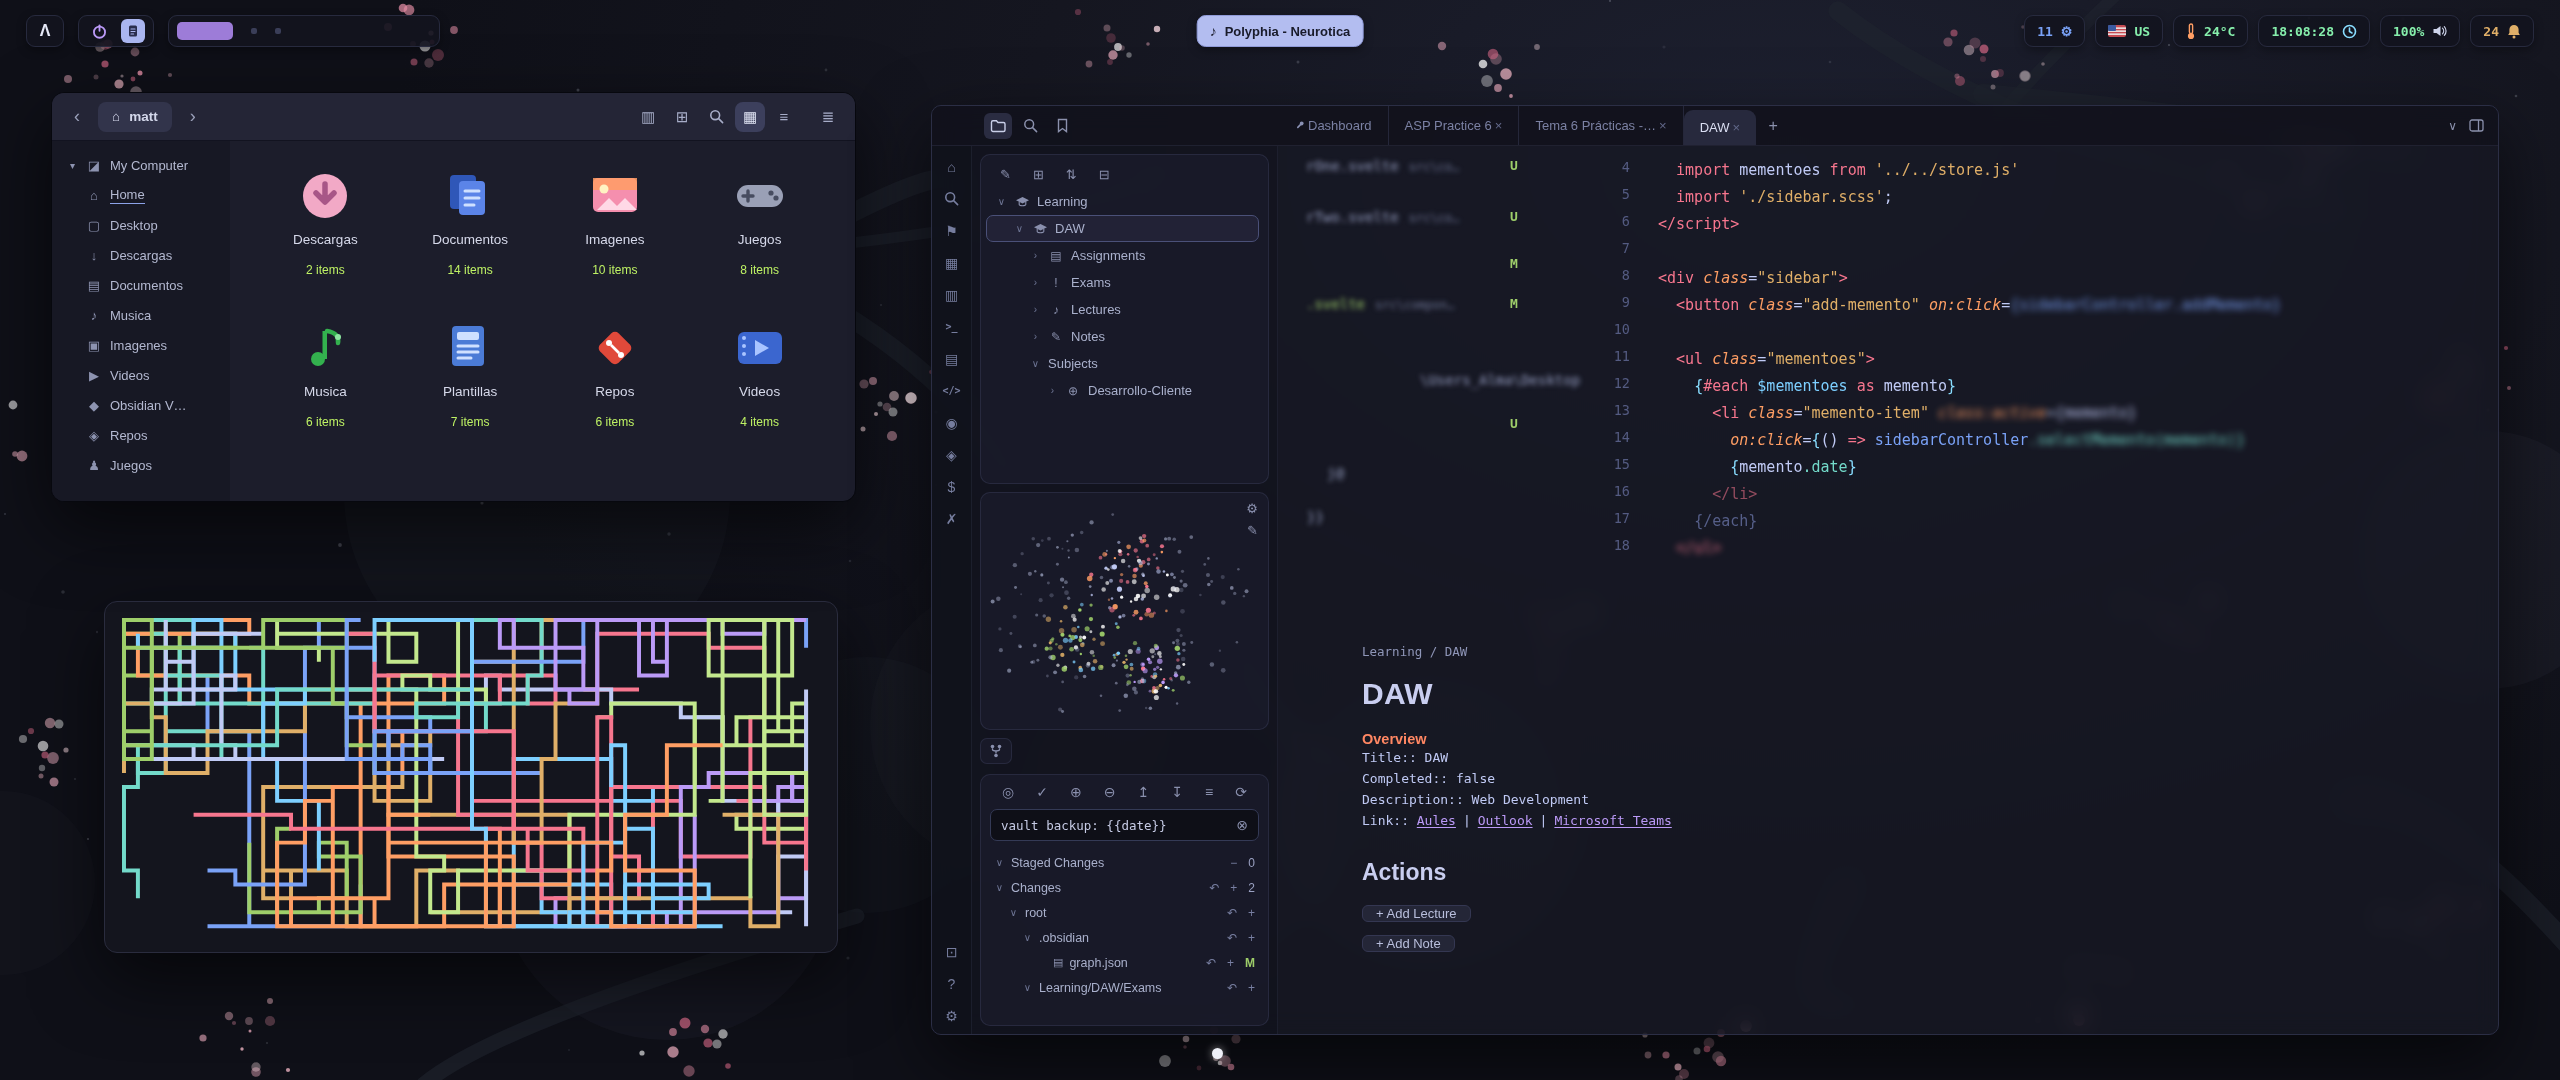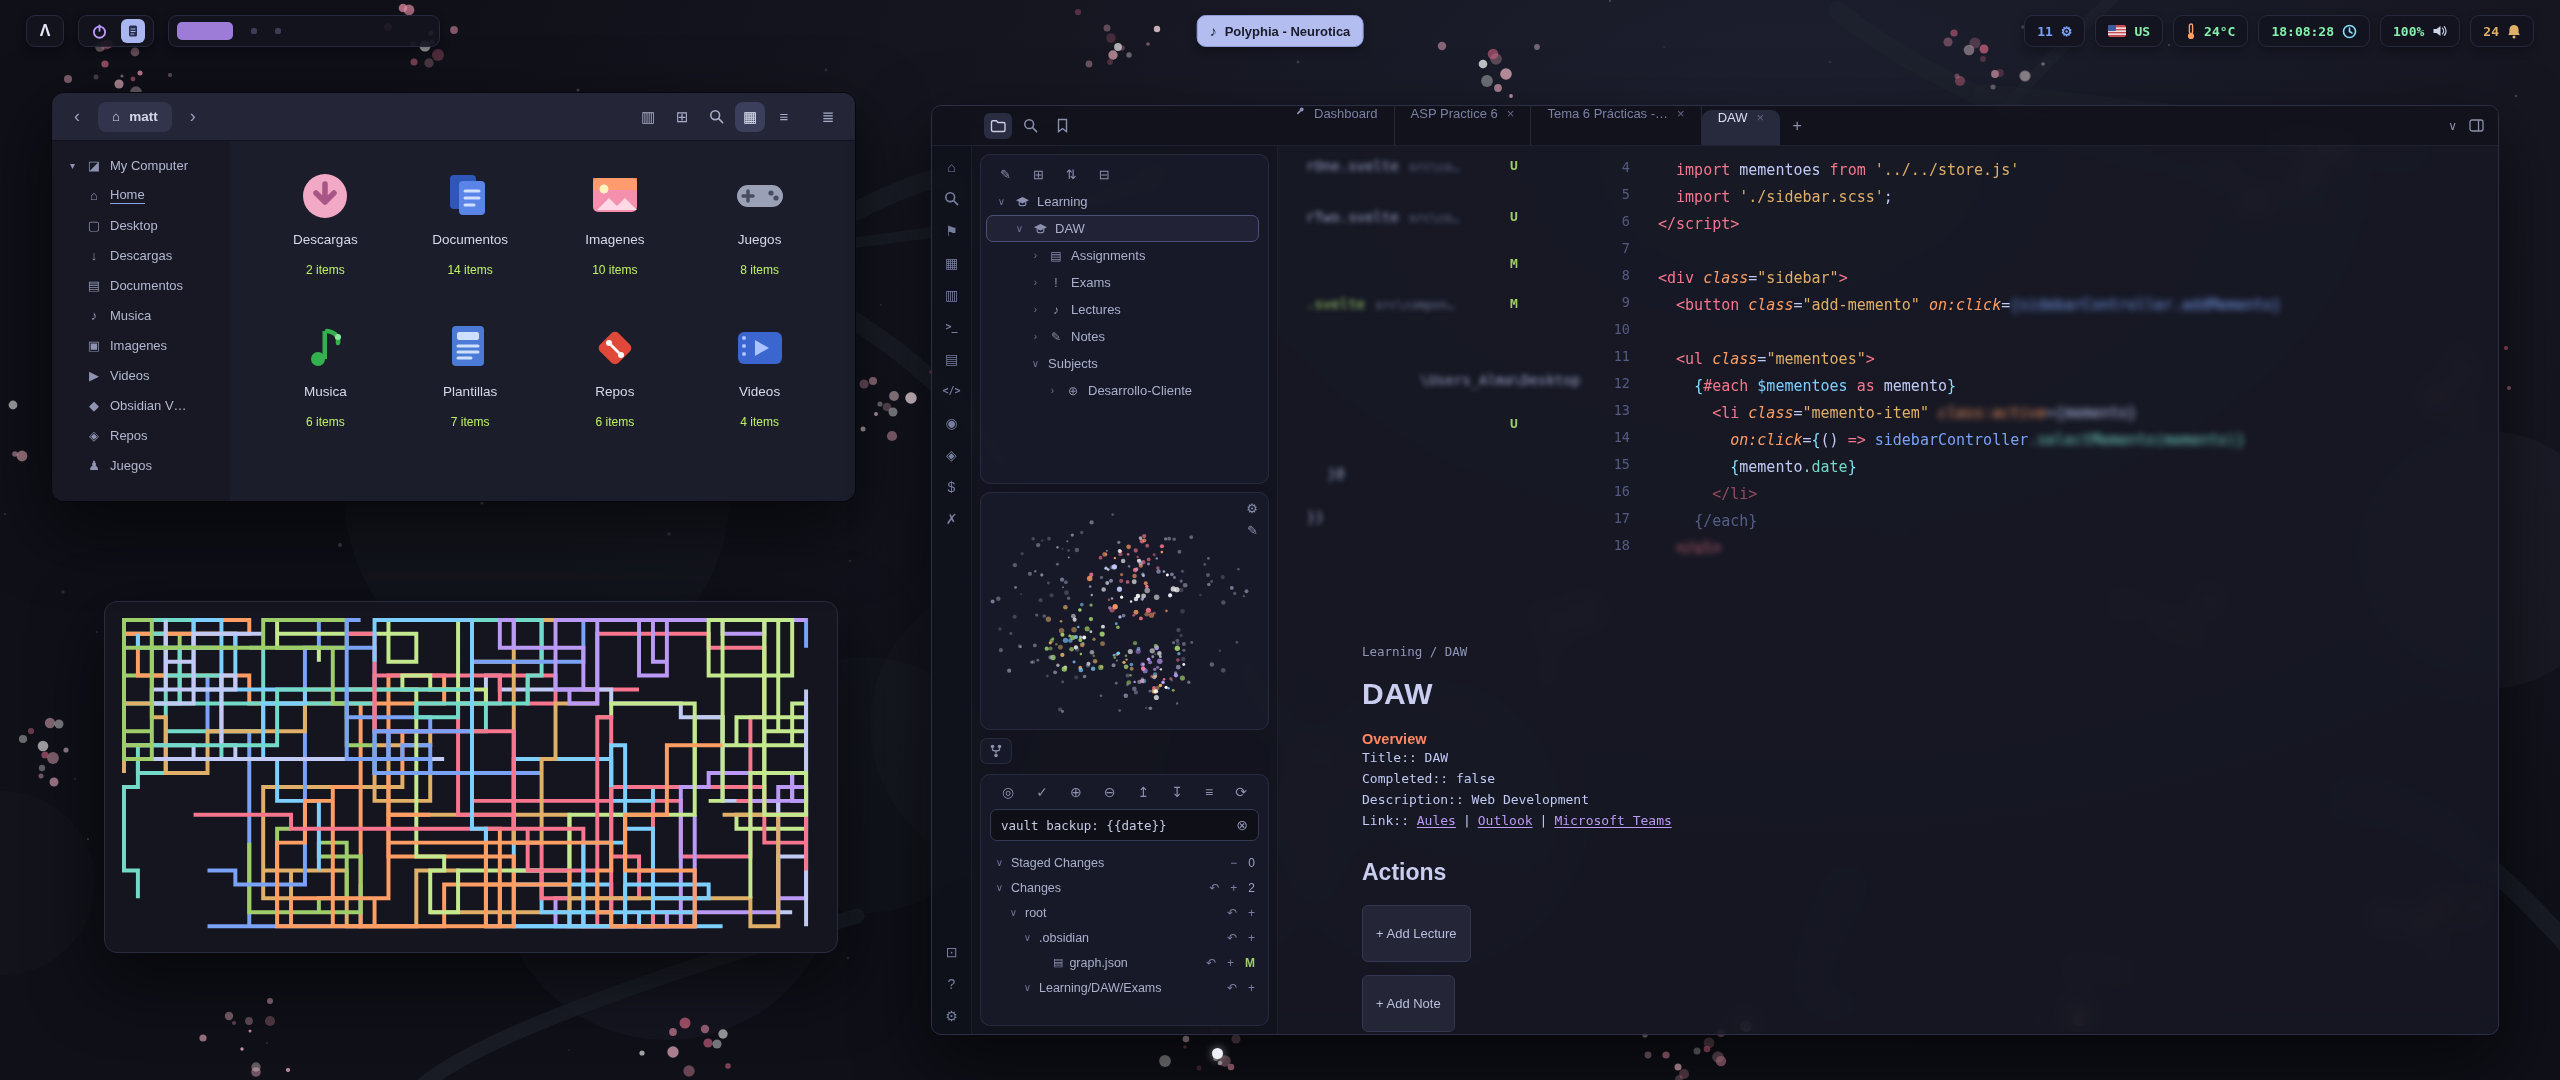--- a/index.html
+++ b/index.html
@@ -54,21 +54,21 @@
   #pipes-svg{width:100%;height:100%}
 
   
   #ob{left:931px;top:105px;width:1568px;height:930px;background:rgba(23,24,35,.80);backdrop-filter:blur(12px) saturate(1.15);border:1px solid #2b2e45;z-index:12;display:flex;flex-direction:column;border-radius:10px}
   .ob-top{height:40px;display:flex;align-items:stretch;background:rgba(14,15,23,.55);border-bottom:1px solid rgba(43,46,66,.55);flex:none}
   .ob-corner{width:40px;flex:none}
   .ob-sidehead{width:306px;flex:none;display:flex;align-items:center;gap:4px;padding-left:12px}
   .sh-ic{width:28px;height:26px;border-radius:6px;display:flex;align-items:center;justify-content:center;color:#8b91ad}
   .sh-ic.active{background:rgba(84,90,130,.38);color:#c9cfe8}
   .ob-tabs{flex:1;display:flex;align-items:stretch;min-width:0}
-  .tab{display:flex;align-items:flex-start;gap:9px;padding:0 16px;color:#7b81a3;font-size:13px;border-right:1px solid rgba(62,66,96,.45);white-space:nowrap}
+  .tab{display:flex;align-items:center;gap:3px;padding:0 16px;color:#7b81a3;font-size:13px;border-right:1px solid rgba(62,66,96,.45);white-space:nowrap}
   .tab .tx{color:#62688a;font-size:13px}
   .tab.active{background:rgba(56,60,88,.55);color:#dbdff3;border-radius:9px 9px 0 0;border-right:none;margin-top:4px}
   .tab-plus{width:34px;display:flex;align-items:center;justify-content:center;color:#8b91ad;font-size:16px}
   .ob-topright{margin-left:auto;display:flex;align-items:center;gap:12px;padding-right:14px;color:#8b91ad}
   .tbic{font-size:12px}
   .ob-body{flex:1;display:flex;min-height:0}
   #ob-ribbon{width:40px;flex:none;display:flex;flex-direction:column;align-items:center;padding:12px 0 10px;gap:15px;background:rgba(12,13,20,.45);border-right:1px solid rgba(40,43,62,.5)}
   .rb{color:#767d9e;font-size:14px;height:17px;display:flex;align-items:center;justify-content:center}
   .rb.mono{font-family:"DejaVu Sans Mono",monospace;font-size:10px;font-weight:700}
   .rb-spacer{flex:1}
@@ -127,21 +127,21 @@
   
   .note{position:absolute;left:84px;top:498px;width:820px}
   .crumb{font-family:"DejaVu Sans Mono",monospace;font-size:12.5px;color:#8f96b8}
   .note h1{margin-top:18px;font-size:30px;font-weight:700;color:#c9cef0;letter-spacing:.3px}
   .ov{margin-top:20px;font-size:14.5px;font-weight:700;color:#ff8763}
   .nfield{font-family:"DejaVu Sans Mono",monospace;font-size:13px;line-height:21px;color:#c0caf5}
   .nfield:first-of-type{margin-top:6px}
   .nlink{color:#bb9af7;text-decoration:underline;text-underline-offset:2px;cursor:pointer}
   .sep{margin:0 7px;color:#c0caf5}
   .note h2{margin-top:28px;font-size:23px;font-weight:700;color:#c9cef0}
-  .act-btn{display:block;margin-top:13px;background:#242637;border:1px solid #343752;border-radius:6px;color:#b9bfdd;font-size:13px;padding:20px 13px;font-family:"Liberation Sans",sans-serif}
+  .act-btn{display:block;margin-top:13px;background:#242637;border:1px solid #343752;border-radius:6px;color:#b9bfdd;font-size:13px;padding:0 13px;font-family:"Liberation Sans",sans-serif}
   .act-btn:first-of-type{margin-top:19px}
 
   #cursor{position:absolute;left:1212px;top:1048px;width:11px;height:11px;border-radius:50%;background:#eef0f8;box-shadow:0 0 8px rgba(255,255,255,.5);z-index:40}
 </style>
 </head>
 <body>
 
 <svg id="wallpaper">
     <circle cx="667" cy="869" r="171" fill="#5a6078" opacity="0.075"></circle>
     <circle cx="3" cy="883" r="92" fill="#5a6078" opacity="0.045"></circle>

